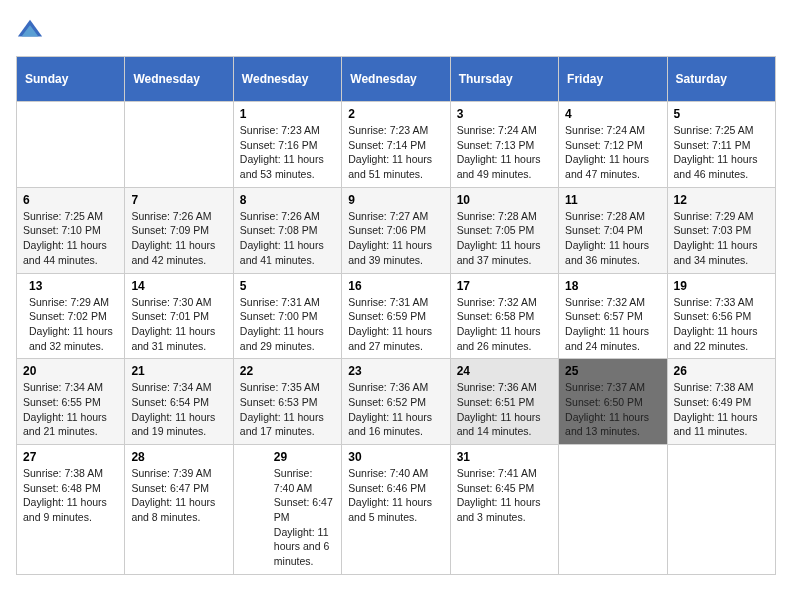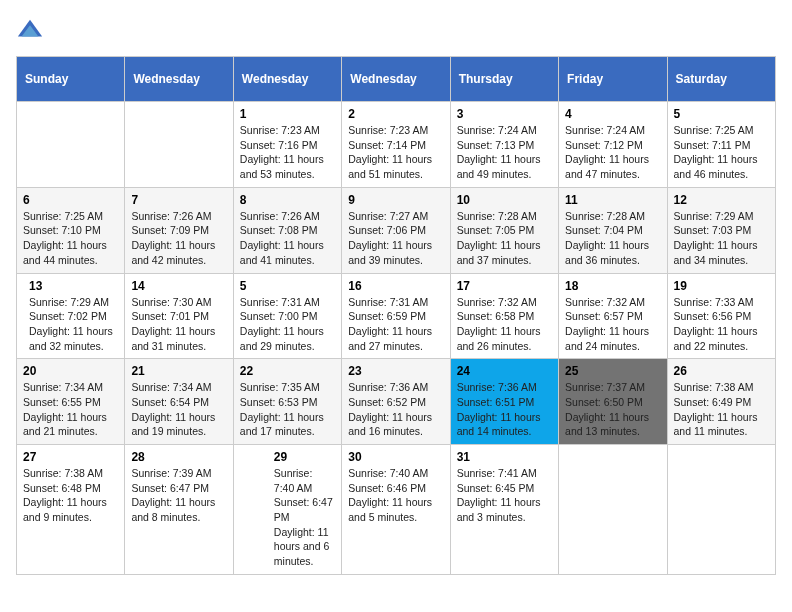--- a/index.html
+++ b/index.html
@@ -216,21 +216,21 @@
           <div class="day-info">Sunrise: 7:34 AM<br>Sunset: 6:54 PM<br>Daylight: 11 hours and 19 minutes.</div>
         </td>
         <td style="background: rgb(245, 245, 245); margin-left: 20px;">
           <span class="day-num">22</span>
           <div class="day-info">Sunrise: 7:35 AM<br>Sunset: 6:53 PM<br>Daylight: 11 hours and 17 minutes.</div>
         </td>
         <td style="background: rgb(245, 245, 245);">
           <span class="day-num">23</span>
           <div class="day-info">Sunrise: 7:36 AM<br>Sunset: 6:52 PM<br>Daylight: 11 hours and 16 minutes.</div>
         </td>
-        <td style="background: #0ea5e9;">
+        <td style="background: #e5e5e5;">
           <span class="day-num">24</span>
           <div class="day-info">Sunrise: 7:36 AM<br>Sunset: 6:51 PM<br>Daylight: 11 hours and 14 minutes.</div>
         </td>
         <td style="background: #737373;">
           <span class="day-num">25</span>
           <div class="day-info">Sunrise: 7:37 AM<br>Sunset: 6:50 PM<br>Daylight: 11 hours and 13 minutes.</div>
         </td>
         <td style="background: rgb(245, 245, 245);">
           <span class="day-num">26</span>
           <div class="day-info">Sunrise: 7:38 AM<br>Sunset: 6:49 PM<br>Daylight: 11 hours and 11 minutes.</div>

